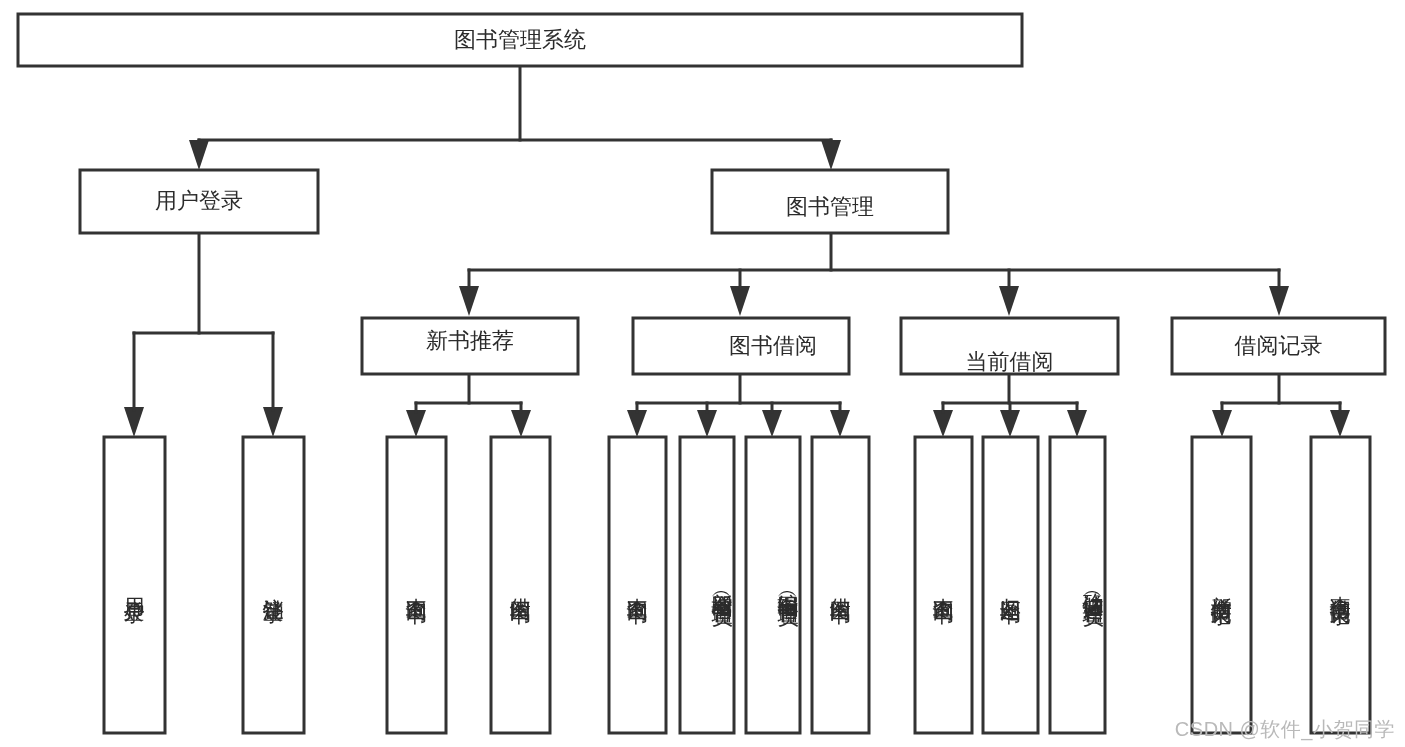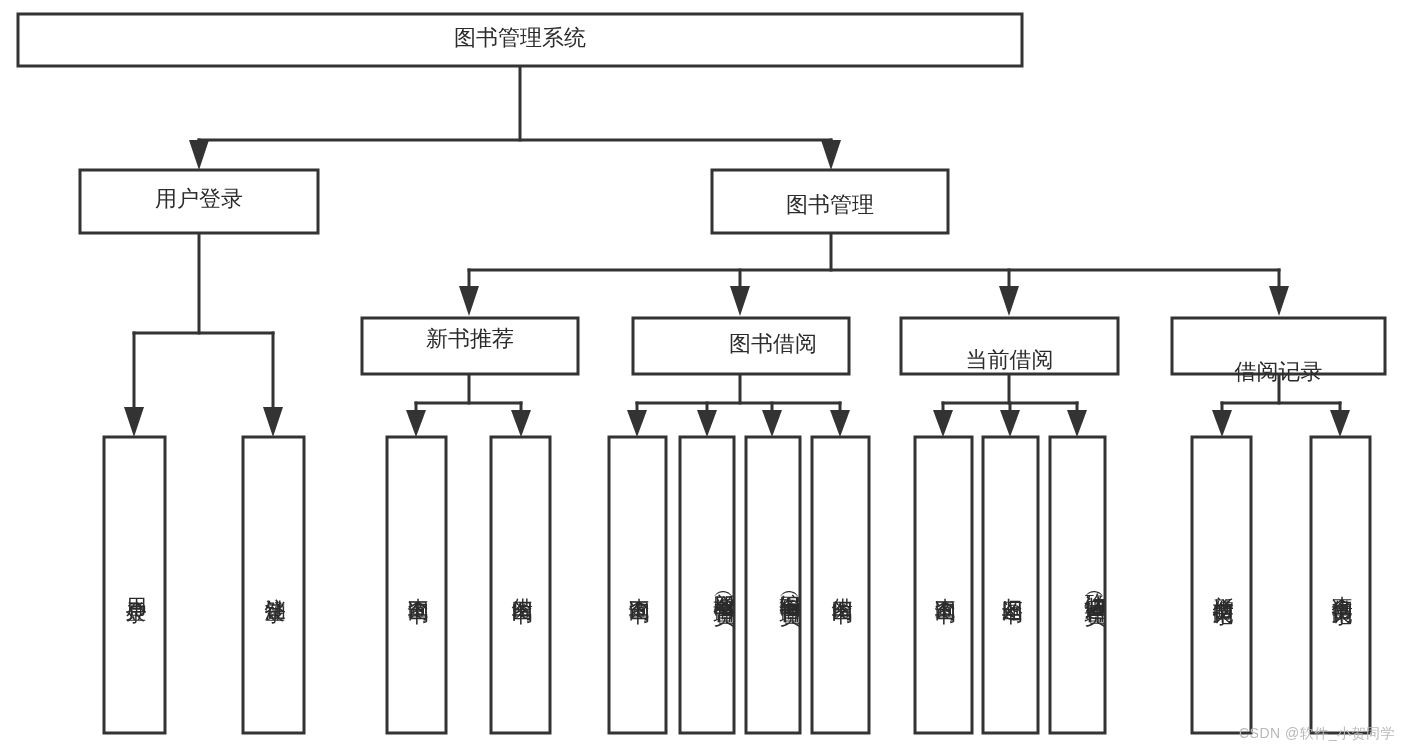--- a/index.html
+++ b/index.html
@@ -38,41 +38,41 @@
   .arrow-head {
     fill: #333333;
     stroke: none;
   }
   .node-label {
     position: absolute;
     display: flex;
     align-items: center;
     justify-content: center;
     color: #2b2b2b;
-    font-family: Liberation Mono, monospace;
+    font-family: Liberation Sans, sans-serif;
     text-align: center;
     pointer-events: none;
     line-height: 1.12;
     white-space: pre-line;
   }
   .node-label.horizontal {
     font-size: 22px;
     writing-mode: horizontal-tb;
   }
   .node-label.vertical {
     writing-mode: vertical-rl;
     text-orientation: upright;
     font-size: 21px;
     letter-spacing: 2px;
   }
   .watermark {
     position: absolute;
     right: 10px;
     bottom: 4px;
-    font-size: 14px;
+    font-size: 20px;
     color: #b9b9b9;
     font-family: "Liberation Sans", "DejaVu Sans", sans-serif;
     letter-spacing: 0.5px;
     white-space: nowrap;
     pointer-events: none;
   }
 </style>
 </head>
 <body>
 
@@ -188,21 +188,21 @@
   <div class="node-label horizontal" style="left:80px; top:170px; width:238px; height:63px;">用户登录</div>
 
   <div class="node-label horizontal" style="left:712px; top:176px; width:236px; height:63px;">图书管理</div>
 
   <div class="node-label horizontal" style="left:362px; top:318px; width:216px; height:46px;">新书推荐</div>
 
   <div class="node-label horizontal" style="left:633px; top:318px; width:216px; height:56px;margin-left:32px;">图书借阅</div>
 
   <div class="node-label horizontal" style="left:901px; top:330px; width:217px; height:64px;">当前借阅</div>
 
-  <div class="node-label horizontal" style="left:1172px; top:318px; width:213px; height:56px;margin-top:28px;">借阅记录</div>
+  <div class="node-label horizontal" style="left:1172px; top:318px; width:213px; height:56px;">借阅记录</div>
 
   <div class="node-label vertical" style="left:104px; top:437px; width:61px; height:296px;">用户登录</div>
 
   <div class="node-label vertical" style="left:243px; top:437px; width:61px; height:296px;">注销登录</div>
 
   <div class="node-label vertical" style="left:387px; top:437px; width:59px; height:296px;">查询图书</div>
 
   <div class="node-label vertical" style="left:491px; top:437px; width:59px; height:296px;">借阅图书</div>
 
   <div class="node-label vertical" style="left:609px; top:437px; width:57px; height:296px;">查询图书</div>

